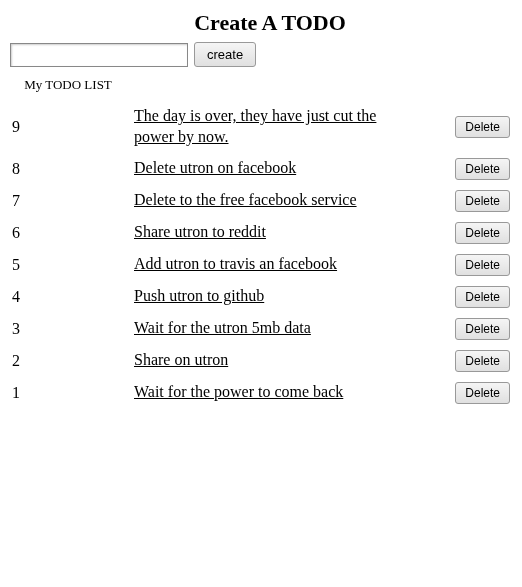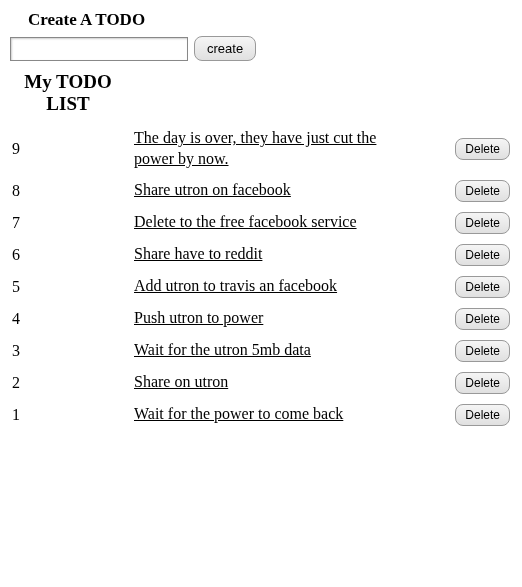--- a/index.html
+++ b/index.html
@@ -7,22 +7,23 @@
       margin: 0;
       padding: 10px;
       background: #fff;
       color: #000;
       width: 522px;
       box-sizing: border-box;
     }
     h2 {
       margin: 0 0 6px 0;
       padding-left: 18px;
-      font-size: 17px;
+      font-size: 22px;
       font-weight: bold;
+      text-align: center;
     }
     .form-row {
       display: flex;
       gap: 6px;
       align-items: center;
       margin-bottom: 8px;
     }
     .todo-input {
       width: 170px;
       height: 22px;
@@ -30,31 +31,31 @@
       box-shadow: inset 1px 1px 2px rgba(0,0,0,0.2);
       background: #fff;
       font-family: inherit;
       padding: 0 3px;
     }
     button {
       font-family: Arial, Helvetica, sans-serif;
       font-size: 13px;
       padding: 4px 12px;
       border: 1px solid #999;
-      border-radius: 8px;
+      border-radius: 3px;
       background: linear-gradient(#f5f5f5, #e0e0e0);
       cursor: pointer;
     }
     table {
       border-collapse: collapse;
       width: 100%;
     }
     th {
-      font-size: 19px;
-      font-weight: bold;
+      font-size: 13px;
+      font-weight: normal;
       text-align: center;
       padding: 2px 8px 8px 8px;
       vertical-align: top;
     }
     th.col-id {
       width: 100px;
     }
     th.col-body {
       width: auto;
     }
@@ -103,41 +104,41 @@
     </tr>
   </thead>
   <tbody id="todo-body">
       <tr>
         <td class="id-cell">9</td>
         <td class="body-cell">The day is over, they have just cut the power by now.</td>
         <td class="act-cell"><button>Delete</button></td>
       </tr>
       <tr>
         <td class="id-cell">8</td>
-        <td class="body-cell">Share utron on facebook</td>
+        <td class="body-cell">Delete utron on facebook</td>
         <td class="act-cell"><button>Delete</button></td>
       </tr>
       <tr>
         <td class="id-cell">7</td>
         <td class="body-cell">Delete to the free facebook service</td>
         <td class="act-cell"><button>Delete</button></td>
       </tr>
       <tr>
         <td class="id-cell">6</td>
-        <td class="body-cell">Share have to reddit</td>
+        <td class="body-cell">Share utron to reddit</td>
         <td class="act-cell"><button>Delete</button></td>
       </tr>
       <tr>
         <td class="id-cell">5</td>
         <td class="body-cell">Add utron to travis an facebook</td>
         <td class="act-cell"><button>Delete</button></td>
       </tr>
       <tr>
         <td class="id-cell">4</td>
-        <td class="body-cell">Push utron to power</td>
+        <td class="body-cell">Push utron to github</td>
         <td class="act-cell"><button>Delete</button></td>
       </tr>
       <tr>
         <td class="id-cell">3</td>
         <td class="body-cell">Wait for the utron 5mb data</td>
         <td class="act-cell"><button>Delete</button></td>
       </tr>
       <tr>
         <td class="id-cell">2</td>
         <td class="body-cell">Share on utron</td>

